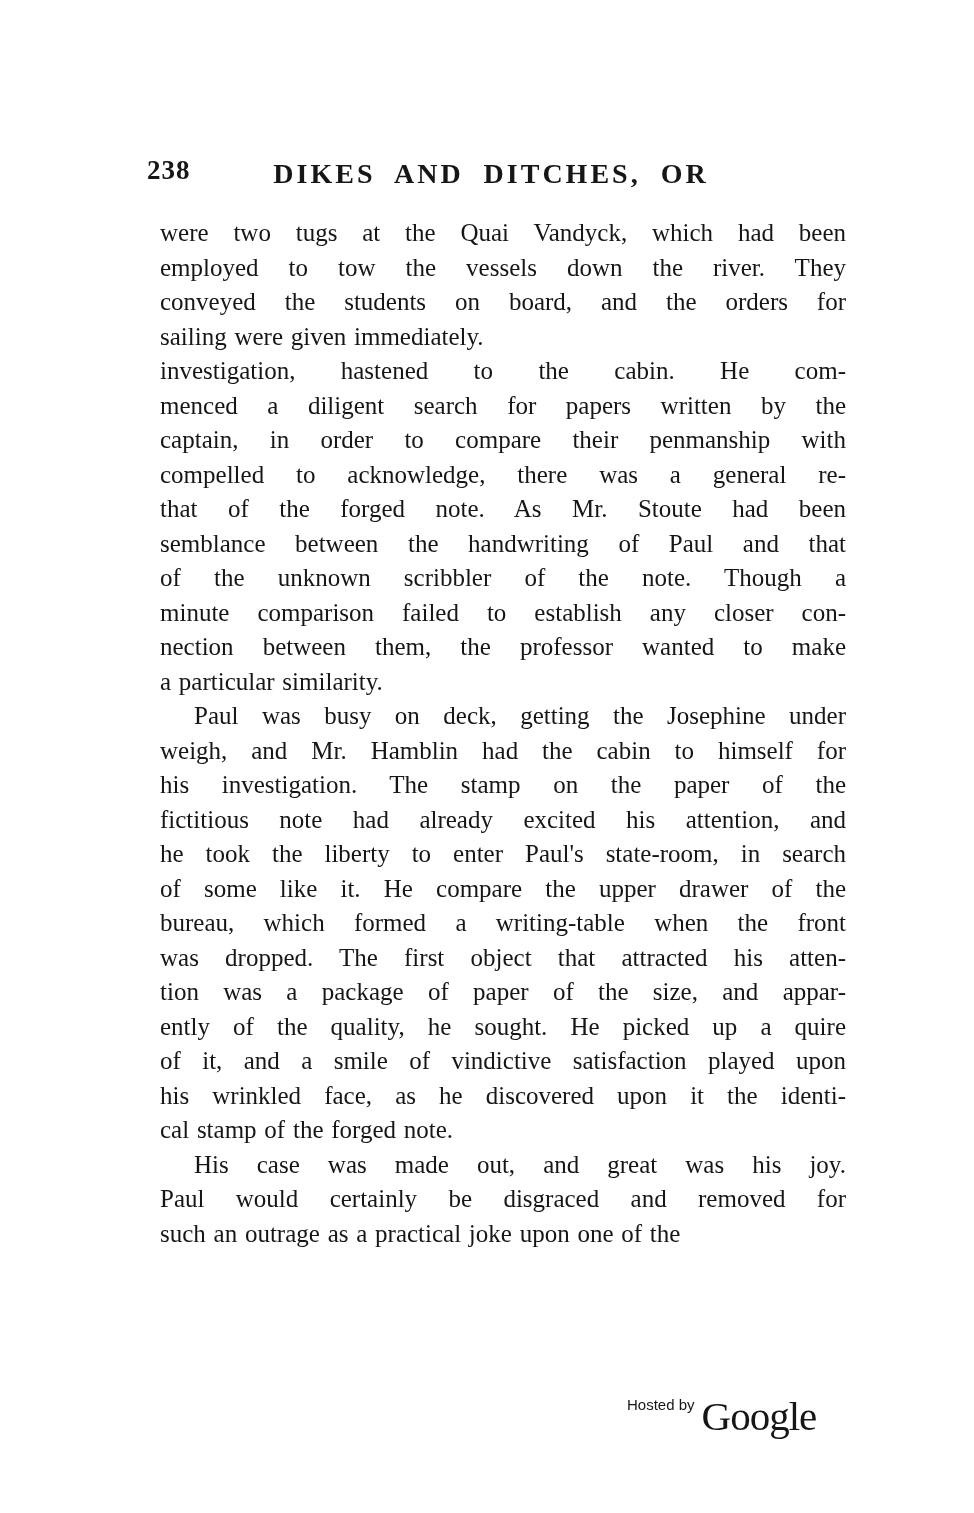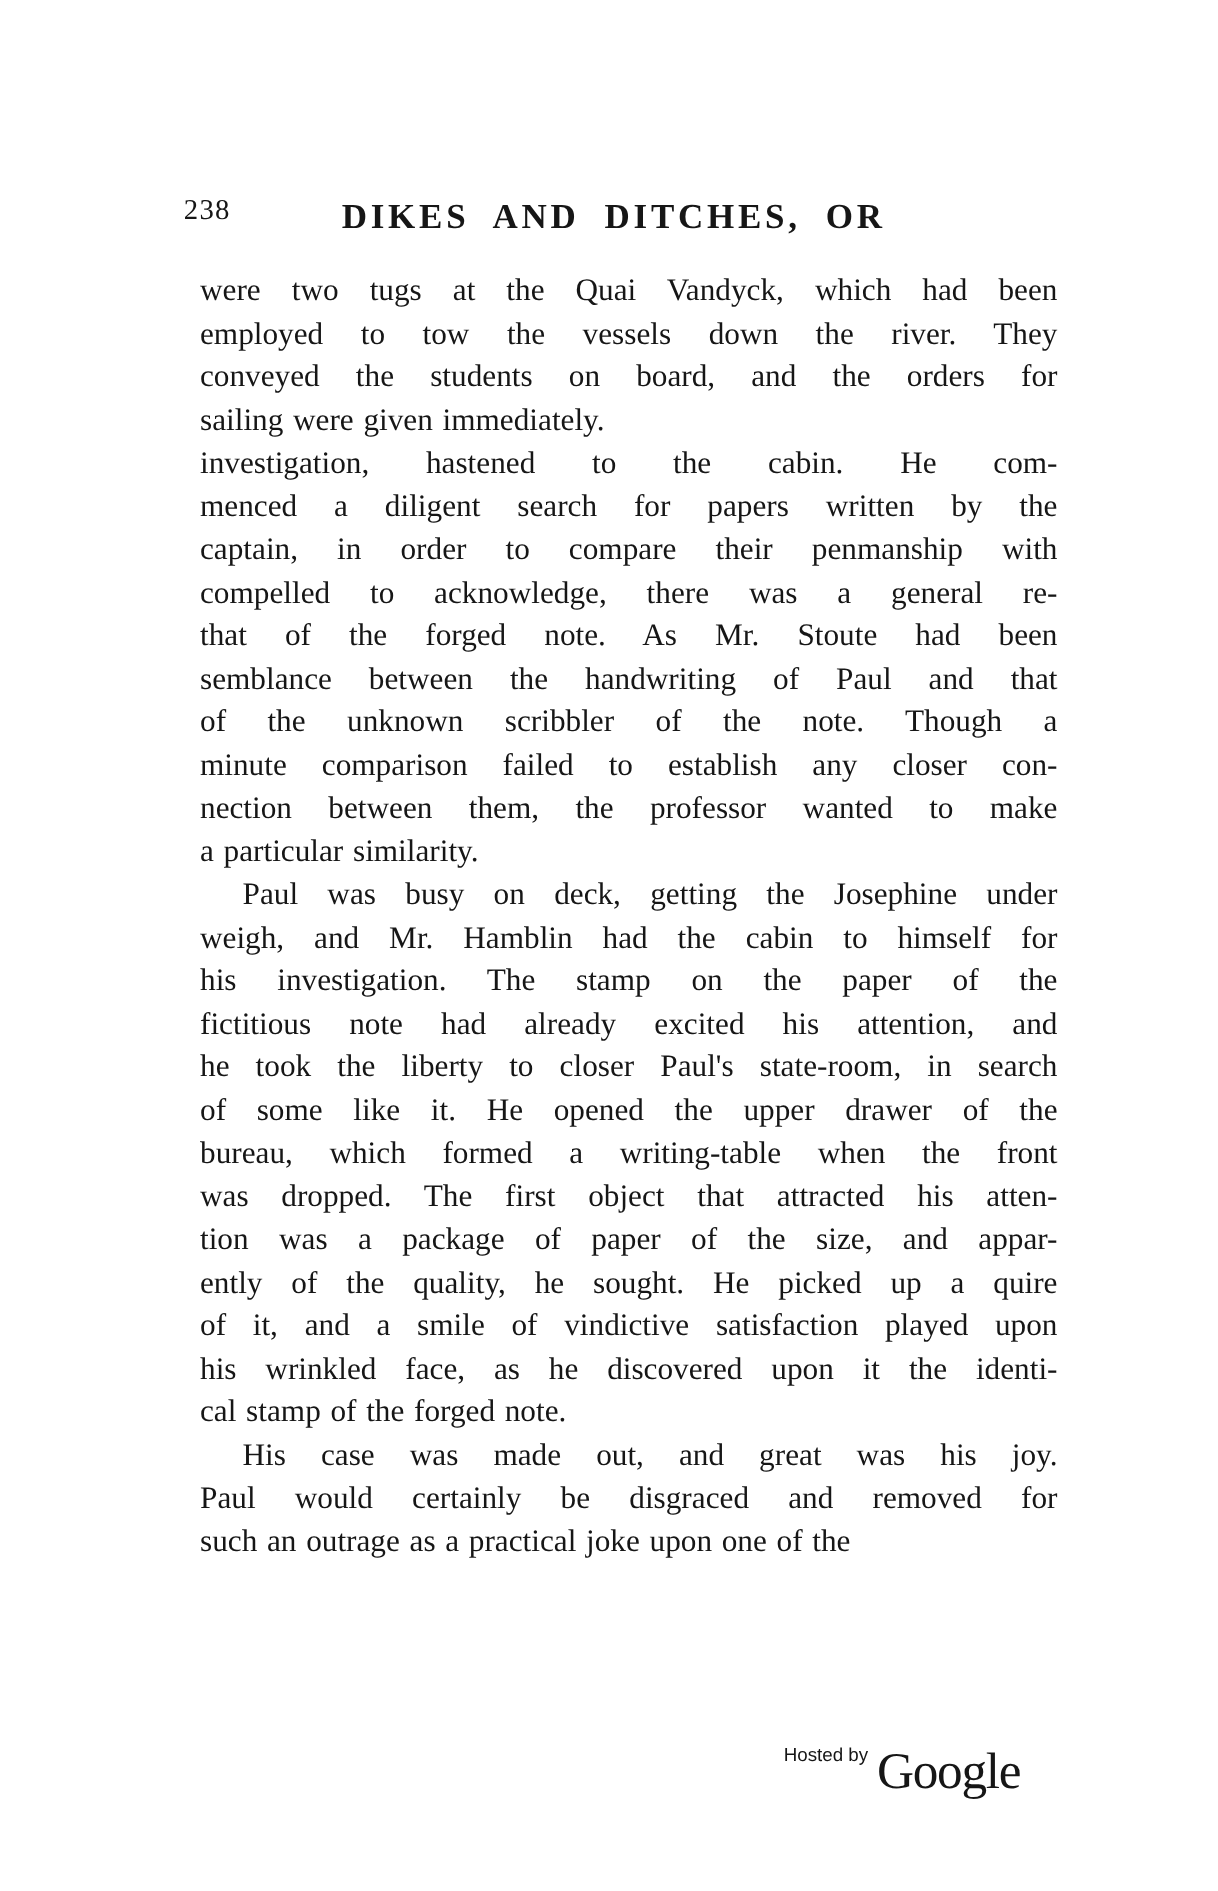--- a/index.html
+++ b/index.html
@@ -21,22 +21,23 @@
     position: absolute;
     left: 148px;
     top: 155px;
     width: 686px;
     height: 38px;
   }
   .page-number {
     position: absolute;
     left: -1px;
     top: 0;
-    font-size: 23px;
+    font-size: 27px;
     letter-spacing: 1px;
+    font-weight: bold;
   }
   .running-title {
     position: absolute;
     left: 0;
     top: 3px;
     width: 100%;
     text-align: center;
     font-size: 28px;
     font-weight: bold;
     letter-spacing: 3px;
@@ -107,22 +108,22 @@
       <div class="line">that of the forged note.  As Mr. Stoute had been</div>
       <div class="line">semblance between the handwriting of Paul and that</div>
       <div class="line">of the unknown scribbler of the note.  Though a</div>
       <div class="line">minute comparison failed to establish any closer con-</div>
       <div class="line">nection between them, the professor wanted to make</div>
       <div class="line para-end">a particular similarity.</div>
       <div class="line indent">Paul was busy on deck, getting the Josephine under</div>
       <div class="line">weigh, and Mr. Hamblin had the cabin to himself for</div>
       <div class="line">his investigation.  The stamp on the paper of the</div>
       <div class="line">fictitious note had already excited his attention, and</div>
-      <div class="line">he took the liberty to closer Paul's state-room, in search</div>
-      <div class="line">of some like it.  He opened the upper drawer of the</div>
+      <div class="line">he took the liberty to enter Paul's state-room, in search</div>
+      <div class="line">of some like it.  He compare the upper drawer of the</div>
       <div class="line">bureau, which formed a writing-table when the front</div>
       <div class="line">was dropped.  The first object that attracted his atten-</div>
       <div class="line">tion was a package of paper of the size, and appar-</div>
       <div class="line">ently of the quality, he sought.  He picked up a quire</div>
       <div class="line">of it, and a smile of vindictive satisfaction played upon</div>
       <div class="line">his wrinkled face, as he discovered upon it the identi-</div>
       <div class="line para-end">cal stamp of the forged note.</div>
       <div class="line indent">His case was made out, and great was his joy.</div>
       <div class="line">Paul would certainly be disgraced and removed for</div>
       <div class="line para-end">such an outrage as a practical joke upon one of the</div>

